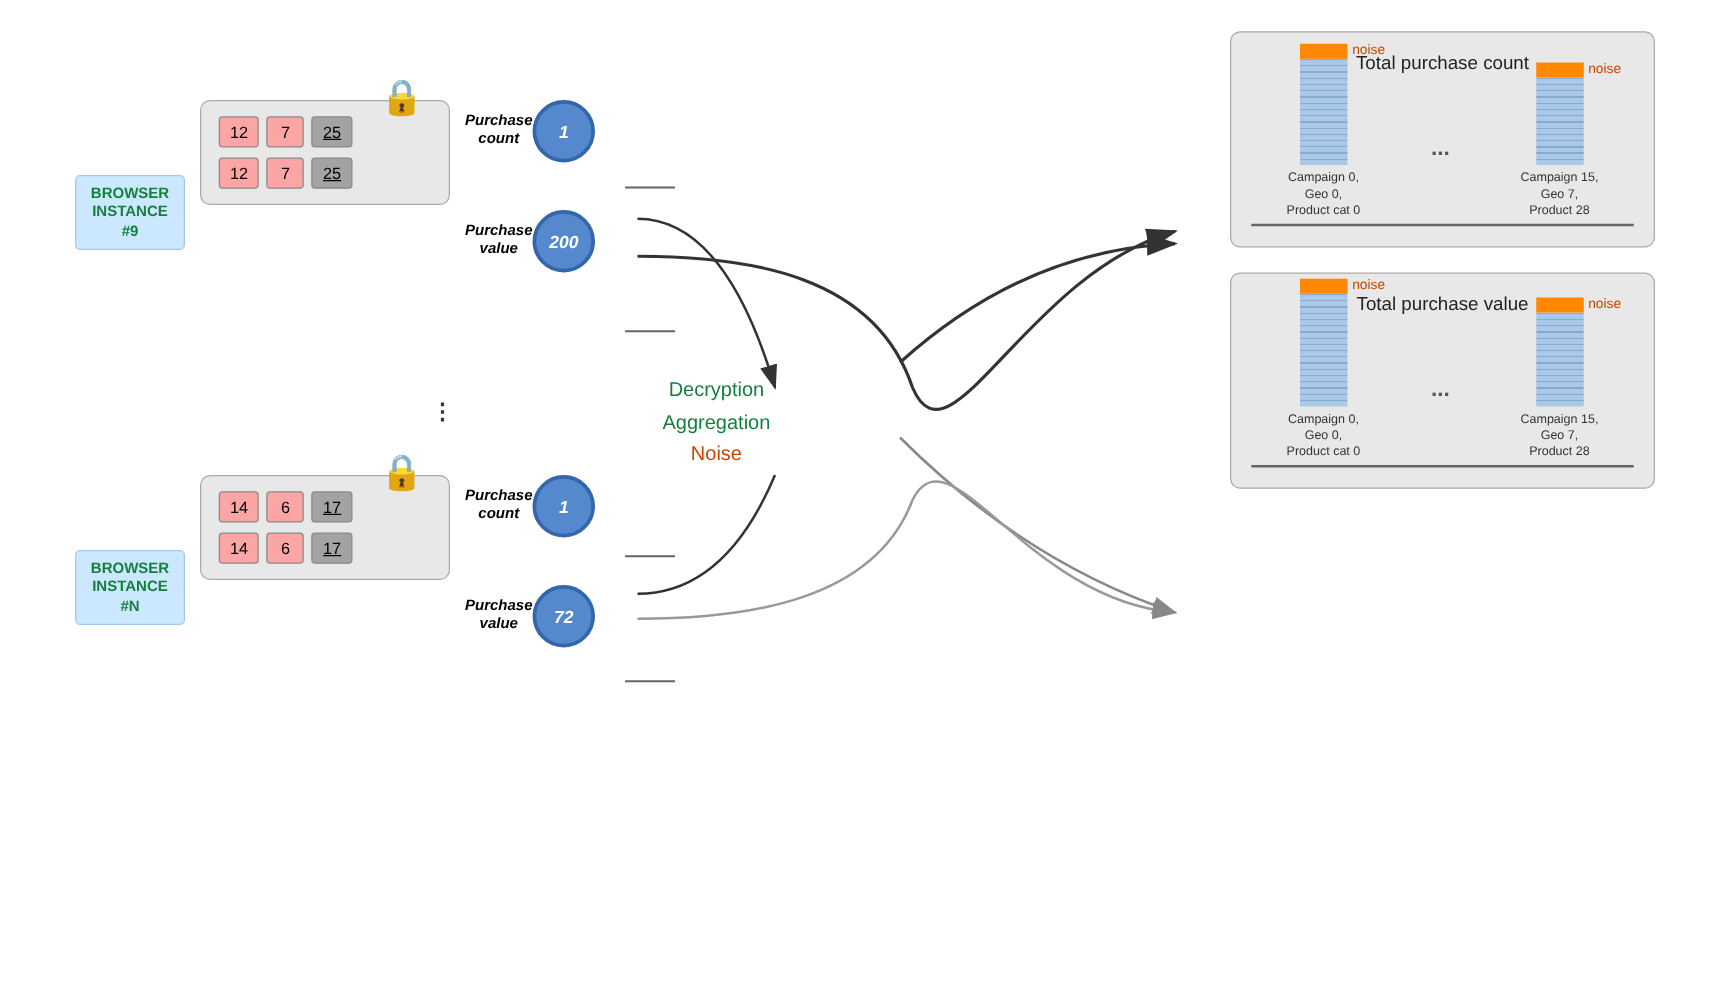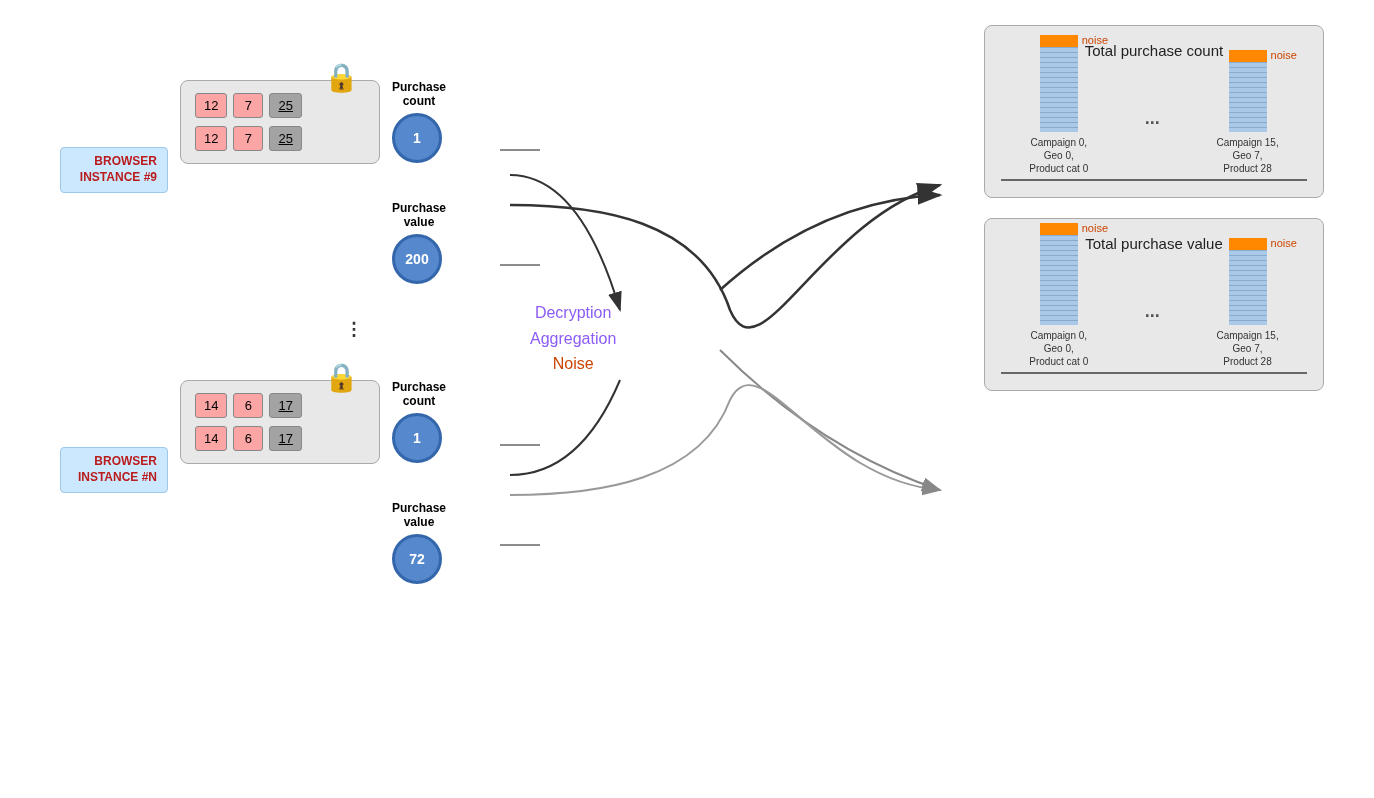--- a/index.html
+++ b/index.html
@@ -22,23 +22,23 @@
     }
 
     
     .browser-instance-label {
       background: #cce8ff;
       border: 1px solid #a0c8e8;
       border-radius: 4px;
       padding: 6px 10px;
       font-size: 12px;
       font-weight: bold;
-      color: #b91c1c;
-      text-align: right;
-      width: 108px;
+      color: #15803d;
+      text-align: center;
+      width: 88px;
       line-height: 1.3;
     }
 
     
     .report-card {
       background: #e8e8e8;
       border: 1.5px solid #aaa;
       border-radius: 8px;
       padding: 12px 14px;
       width: 200px;
@@ -76,21 +76,23 @@
     
     .purchase-group {
       display: flex;
       flex-direction: column;
       gap: 8px;
       position: relative;
     }
 
     .purchase-item {
       display: flex;
-      flex-direction: column;
+      flex-direction: row;
+      align-items: center;
+      font-style: italic;
     }
 
     .purchase-label {
       font-size: 12px;
       font-weight: bold;
       text-align: center;
       line-height: 1.2;
       margin-bottom: 4px;
     }
 
@@ -129,21 +131,21 @@
     
     .middle-section {
       position: absolute;
       left: 530px;
       top: 300px;
       text-align: center;
     }
 
     .middle-label {
       font-size: 16px;
-      color: #8b5cf6;
+      color: #15803d;
       line-height: 1.6;
     }
 
     .noise-label {
       color: #cc4400;
       font-size: 16px;
     }
 
     
     .right-section {

